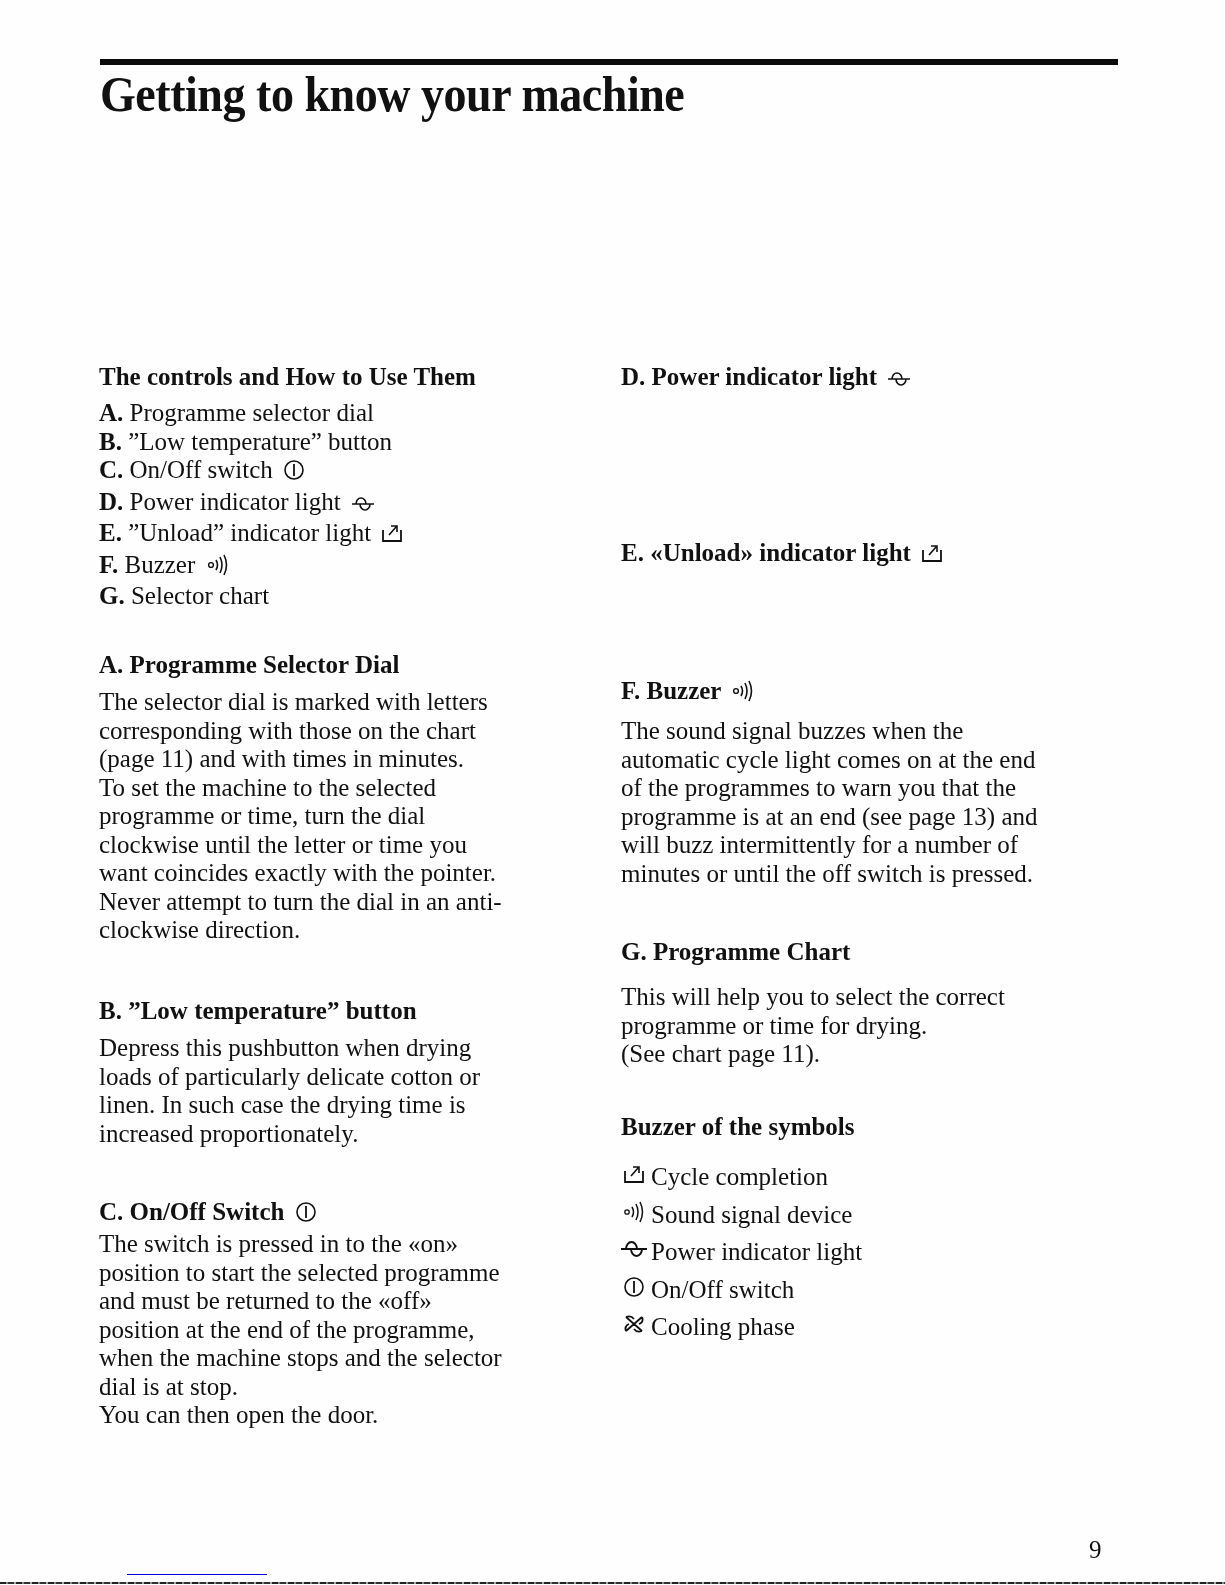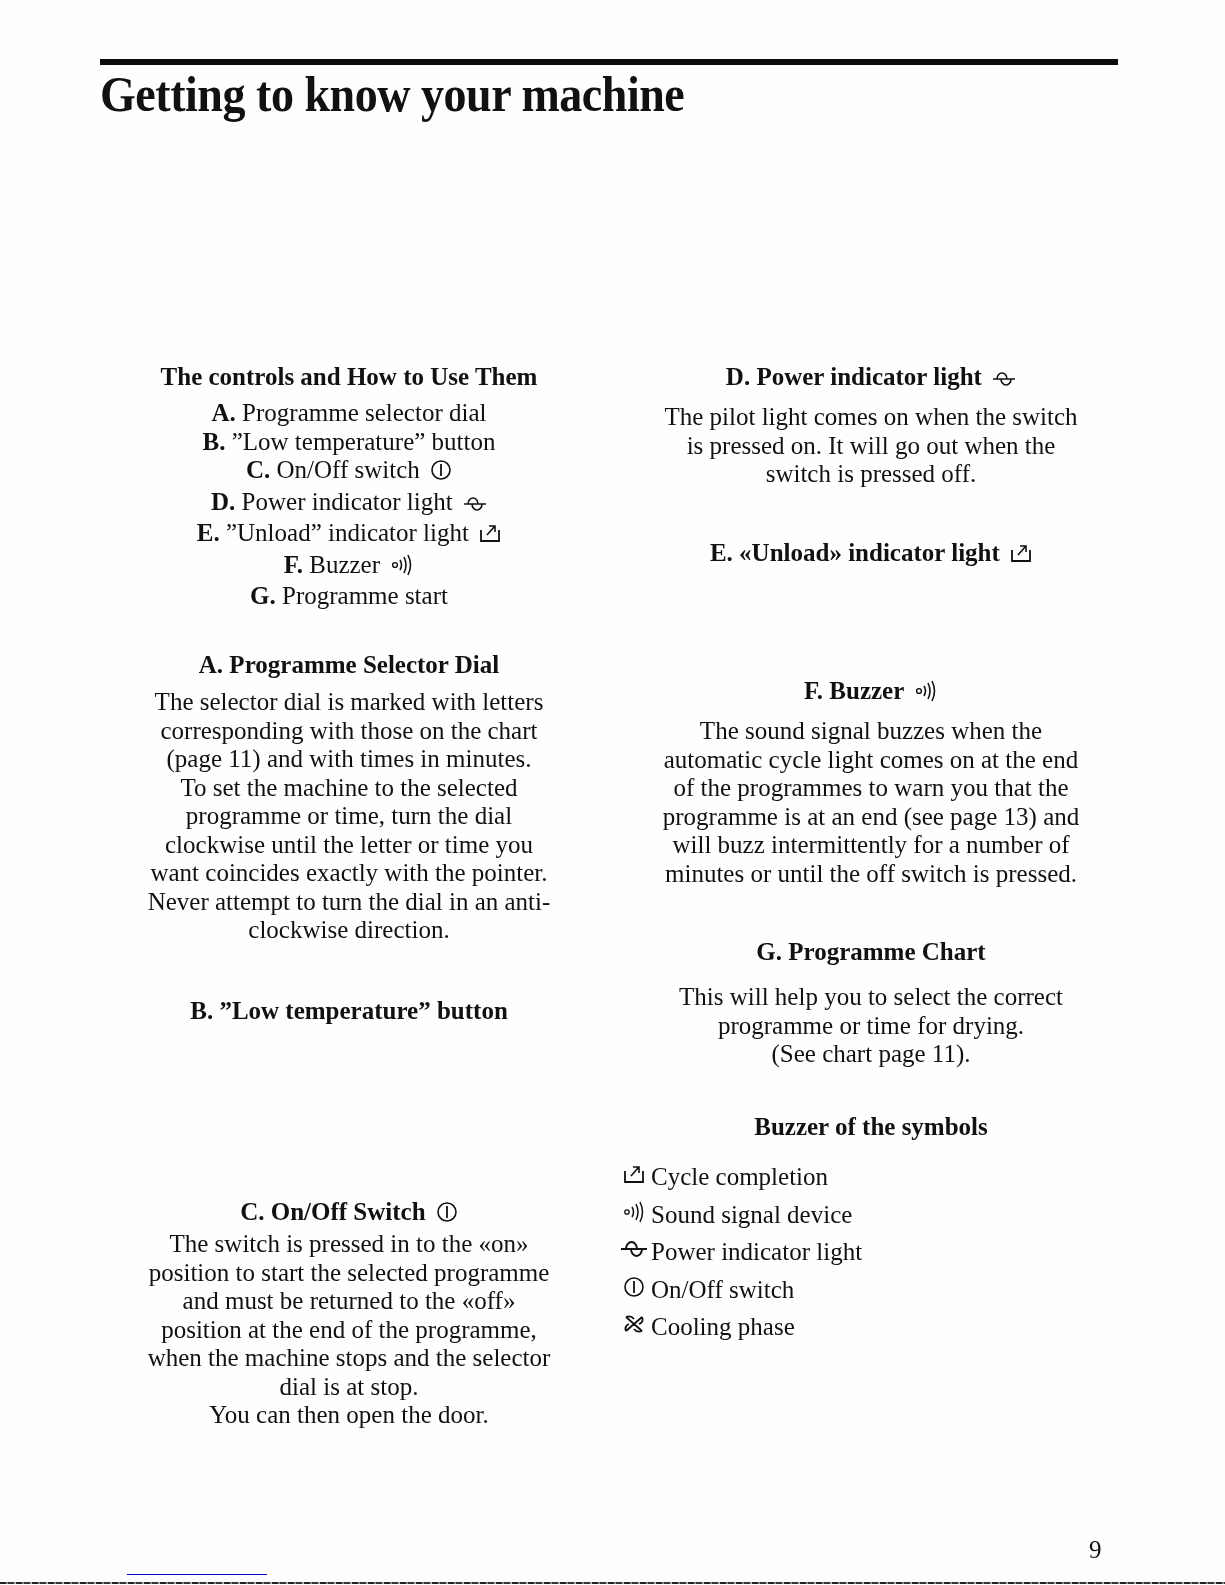--- a/index.html
+++ b/index.html
@@ -3,21 +3,21 @@
 <meta charset="utf-8">
 <style>
   html, body { margin: 0; padding: 0; background: #ffffff; }
   body { width: 1225px; height: 1585px; position: relative; overflow: hidden;
          font-family: "DejaVu Serif", "Liberation Serif", serif; color: #111; }
   .page { position: absolute; left: 0; top: 0; width: 1225px; height: 1585px; background: #fefefe; padding-left: 12px; }
   .rule { position: absolute; left: 100px; top: 59px; width: 1018px; height: 6px; background: #0c0c0c; }
   .title { position: absolute; left: 100px; top: 62px; margin: 0;
            font-family: "Liberation Serif", serif; font-weight: bold; font-size: 50px;
            letter-spacing: -0.5px; transform: scaleX(0.92); transform-origin: left top; line-height: 64px; }
-  .col { position: absolute; text-align: center; }
+  .col { position: absolute; }
   .h { font-family: "Liberation Serif", serif; font-weight: bold; font-size: 25px; line-height: 30px; margin: 0; }
   .p { font-family: "Liberation Serif", serif; font-size: 25px; line-height: 28.5px; margin: 0; white-space: pre-line; }
   .li { font-family: "Liberation Serif", serif; font-size: 25px; line-height: 28.5px; }
   .li b { font-weight: bold; }
   .ico { display: inline-block; vertical-align: -3px; margin-left: 4px; }
   .sym-row { font-family: "Liberation Serif", serif; font-size: 25px; line-height: 37.5px; display: flex; align-items: center; }
   .sym-row .ico { margin: 0 4px 0 0; width: 26px; text-align: center; }
   .pagenum { position: absolute; left: 1089px; top: 1536px; font-family: "Liberation Serif", serif; font-size: 25px; }
   .blue-line { position: absolute; left: 127px; top: 1574px; width: 140px; height: 1px; background: #0000cc; }
   .bottom-border { position: absolute; left: 0; top: 1582px; width: 1225px; height: 2px;
@@ -47,39 +47,43 @@
       <div class="li"><b>E.</b> <span>”Unload” indicator light</span>
         <span class="ico"><svg width="22" height="22" viewBox="0 0 22 22">
               <path d="M2 8 V19 H20 V8" fill="none" stroke="#111" stroke-width="1.8"></path>
               <path d="M8 13 L15 5 M10 4 H16 V10" fill="none" stroke="#111" stroke-width="1.6"></path>
             </svg></span></div>
       <div class="li"><b>F.</b> <span>Buzzer</span>
         <span class="ico"><svg width="24" height="22" viewBox="0 0 24 22">
               <circle cx="5" cy="11" r="2.4" fill="none" stroke="#111" stroke-width="1.4"></circle>
               <path d="M10 6 Q13 11 10 16 M14 3 Q18 11 14 19 M18 1 Q23 11 18 21" fill="none" stroke="#111" stroke-width="1.6"></path>
             </svg></span></div>
-      <div class="li"><b>G.</b> <span>Programme start</span></div>
+      <div class="li"><b>G.</b> <span>Selector chart</span></div>
     </div>
   </div>
 
   <div class="col" style="left:99px; top:650px; width:500px;">
     <p class="h">A. Programme Selector Dial</p>
     <p class="p" style="margin-top:8px;">The selector dial is marked with letters
 corresponding with those on the chart
 (page 11) and with times in minutes.
 To set the machine to the selected
 programme or time, turn the dial
 clockwise until the letter or time you
 want coincides exactly with the pointer.
 Never attempt to turn the dial in an anti-
 clockwise direction.</p>
   </div>
 
   <div class="col" style="left:99px; top:996px; width:500px;">
     <p class="h">B. ”Low temperature” button</p>
+    <p class="p" style="margin-top:8px;">Depress this pushbutton when drying
+loads of particularly delicate cotton or
+linen. In such case the drying time is
+increased proportionately.</p>
   </div>
 
   <div class="col" style="left:99px; top:1197px; width:500px;">
     <p class="h"><span>C. On/Off Switch</span>
       <span class="ico"><svg width="22" height="22" viewBox="0 0 22 22">
             <circle cx="11" cy="11" r="9" fill="none" stroke="#111" stroke-width="1.6"></circle>
             <line x1="11" y1="5" x2="11" y2="17" stroke="#111" stroke-width="1.8"></line>
           </svg></span></p>
     <p class="p" style="">The switch is pressed in to the «on»
 position to start the selected programme
@@ -88,23 +92,20 @@
 when the machine stops and the selector
 dial is at stop.
 You can then open the door.</p>
   </div>
 
   <div class="col" style="left:621px; top:362px; width:500px;">
     <p class="h"><span>D. Power indicator light</span>
       <span class="ico"><svg width="24" height="18" viewBox="0 0 24 18">
             <path d="M1 9 H23 M5 9 A5 6 0 0 1 15 9 M9 9 A5 6 0 0 0 19 9" fill="none" stroke="#111" stroke-width="1.6"></path>
           </svg></span></p>
-    <p class="p" style="margin-top:8px;">The pilot light comes on when the switch
-is pressed on. It will go out when the
-switch is pressed off.</p>
   </div>
 
   <div class="col" style="left:621px; top:538px; width:500px;">
     <p class="h"><span>E. «Unload» indicator light</span>
       <span class="ico"><svg width="22" height="22" viewBox="0 0 22 22">
             <path d="M2 8 V19 H20 V8" fill="none" stroke="#111" stroke-width="1.8"></path>
             <path d="M8 13 L15 5 M10 4 H16 V10" fill="none" stroke="#111" stroke-width="1.6"></path>
           </svg></span></p>
   </div>
 

